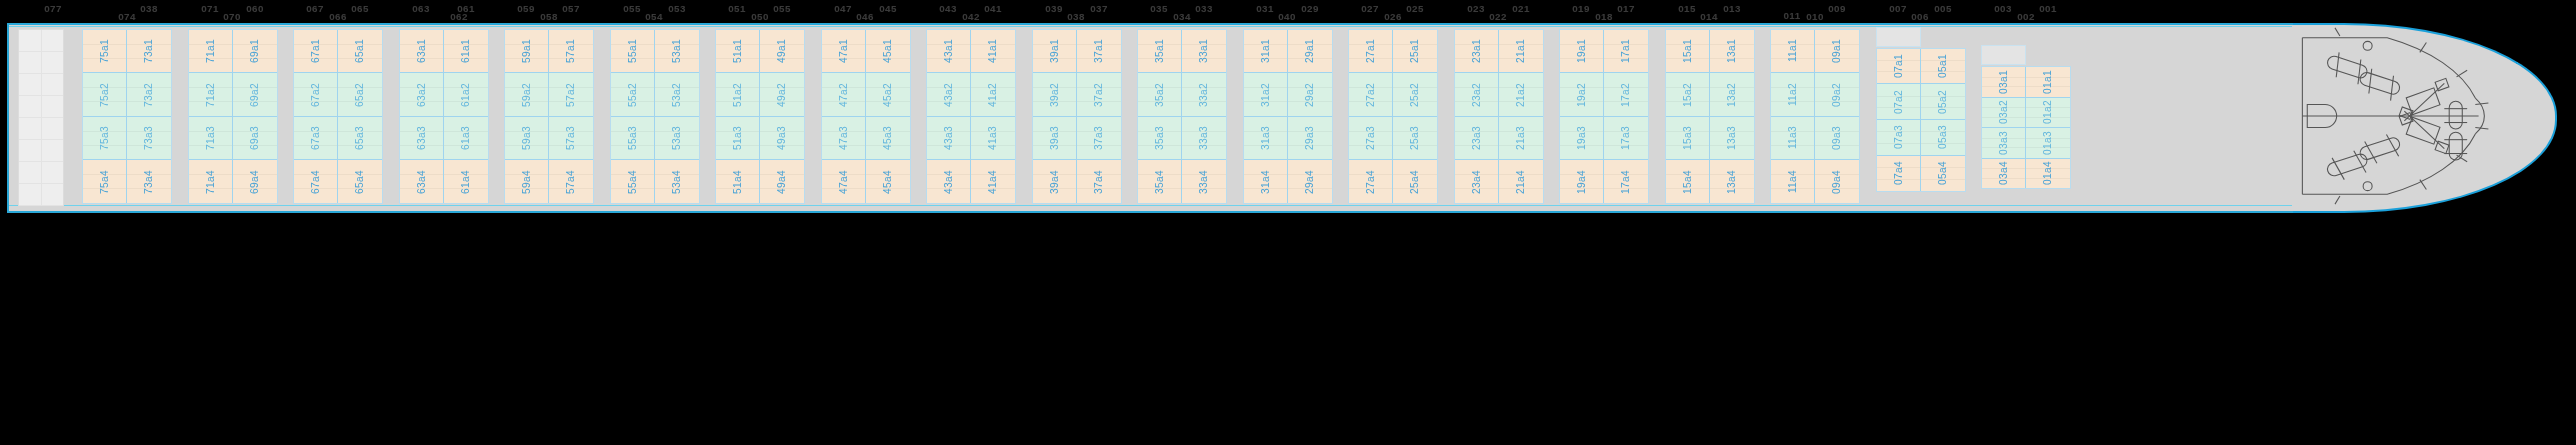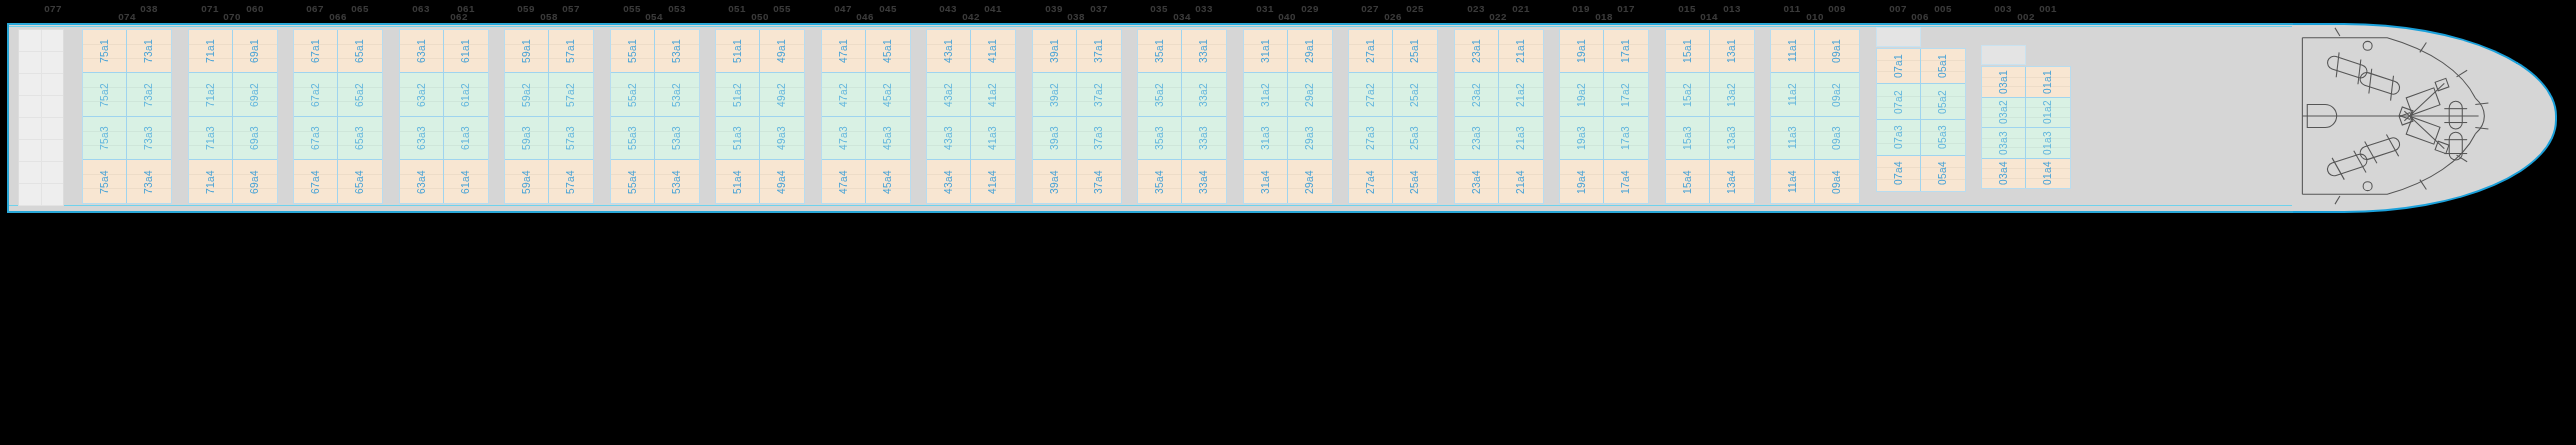--- a/index.html
+++ b/index.html
@@ -120,21 +120,21 @@
       <div class="bay-lbl bay-even" style="left: 1393px;">026</div>
       <div class="bay-lbl bay-odd" style="left: 1476px;">023</div>
       <div class="bay-lbl bay-odd" style="left: 1521px;">021</div>
       <div class="bay-lbl bay-even" style="left: 1498px;">022</div>
       <div class="bay-lbl bay-odd" style="left: 1581px;">019</div>
       <div class="bay-lbl bay-odd" style="left: 1626px;">017</div>
       <div class="bay-lbl bay-even" style="left: 1604px;">018</div>
       <div class="bay-lbl bay-odd" style="left: 1687px;">015</div>
       <div class="bay-lbl bay-odd" style="left: 1732px;">013</div>
       <div class="bay-lbl bay-even" style="left: 1709px;">014</div>
-      <div class="bay-lbl bay-odd" style="left: 1792px;">011</div>
+      <div class="bay-lbl bay-odd" style="left: 1792px; margin-top: 7px;">011</div>
       <div class="bay-lbl bay-odd" style="left: 1837px;">009</div>
       <div class="bay-lbl bay-even" style="left: 1815px;">010</div>
       <div class="bay-lbl bay-odd" style="left: 1898px;">007</div>
       <div class="bay-lbl bay-odd" style="left: 1943px;">005</div>
       <div class="bay-lbl bay-even" style="left: 1920px;">006</div>
       <div class="bay-lbl bay-odd" style="left: 2003px;">003</div>
       <div class="bay-lbl bay-odd" style="left: 2048px;">001</div>
       <div class="bay-lbl bay-even" style="left: 2026px;">002</div>
     </div>
 

